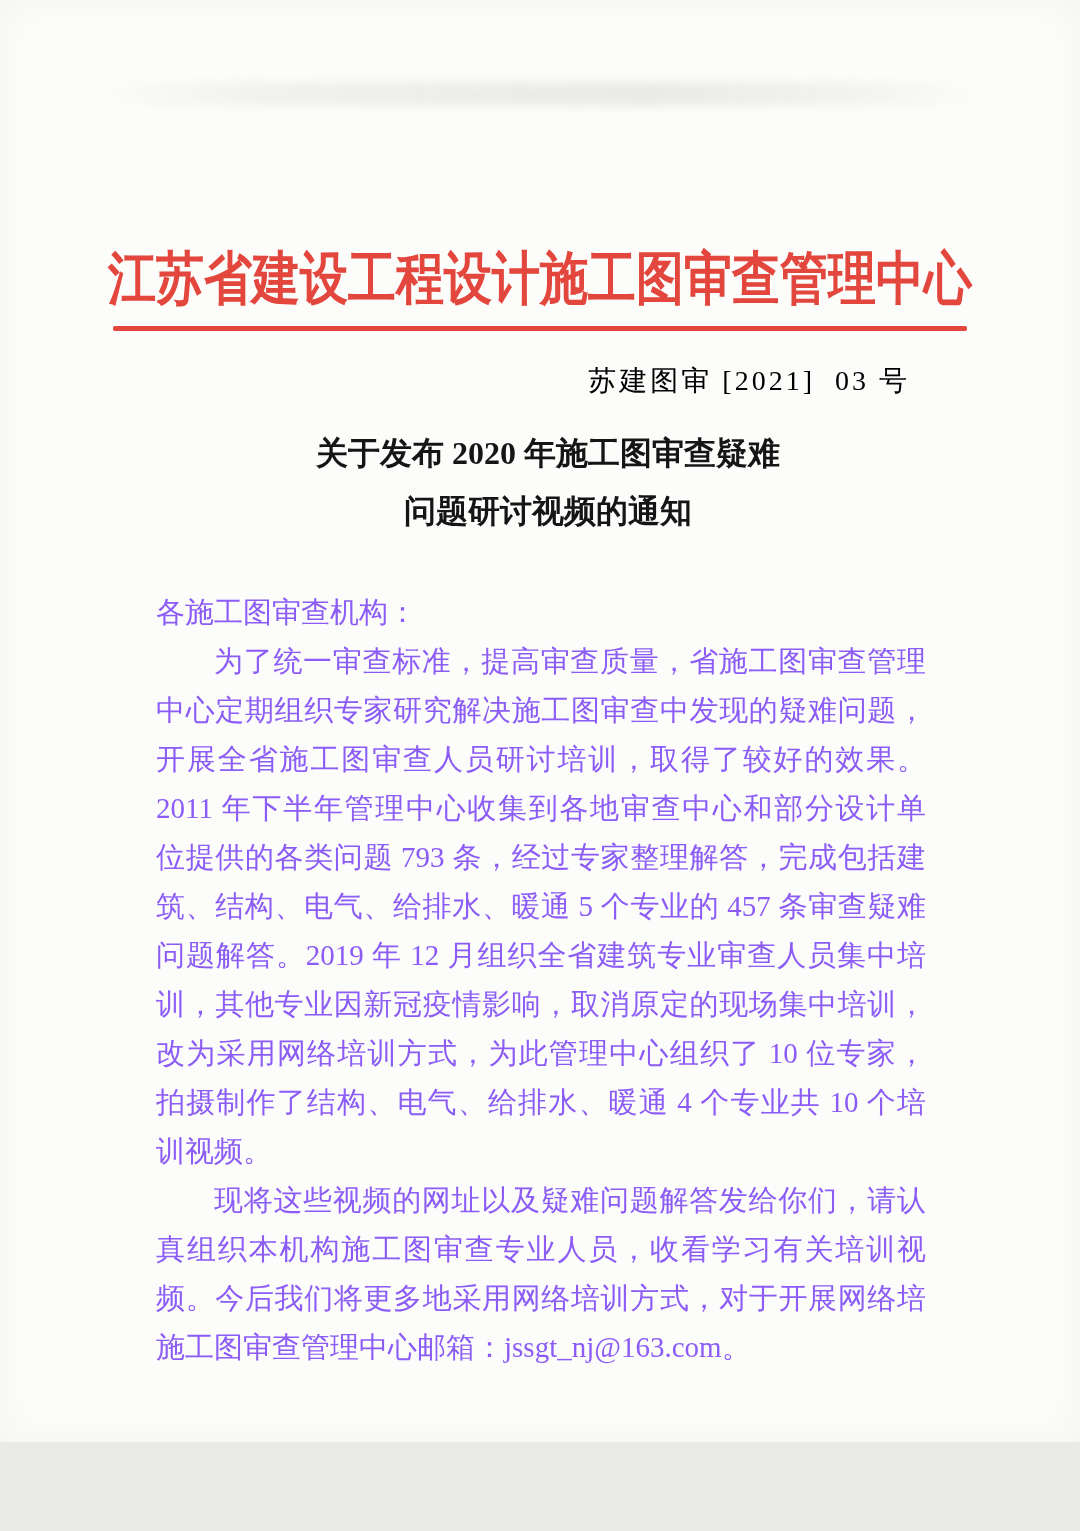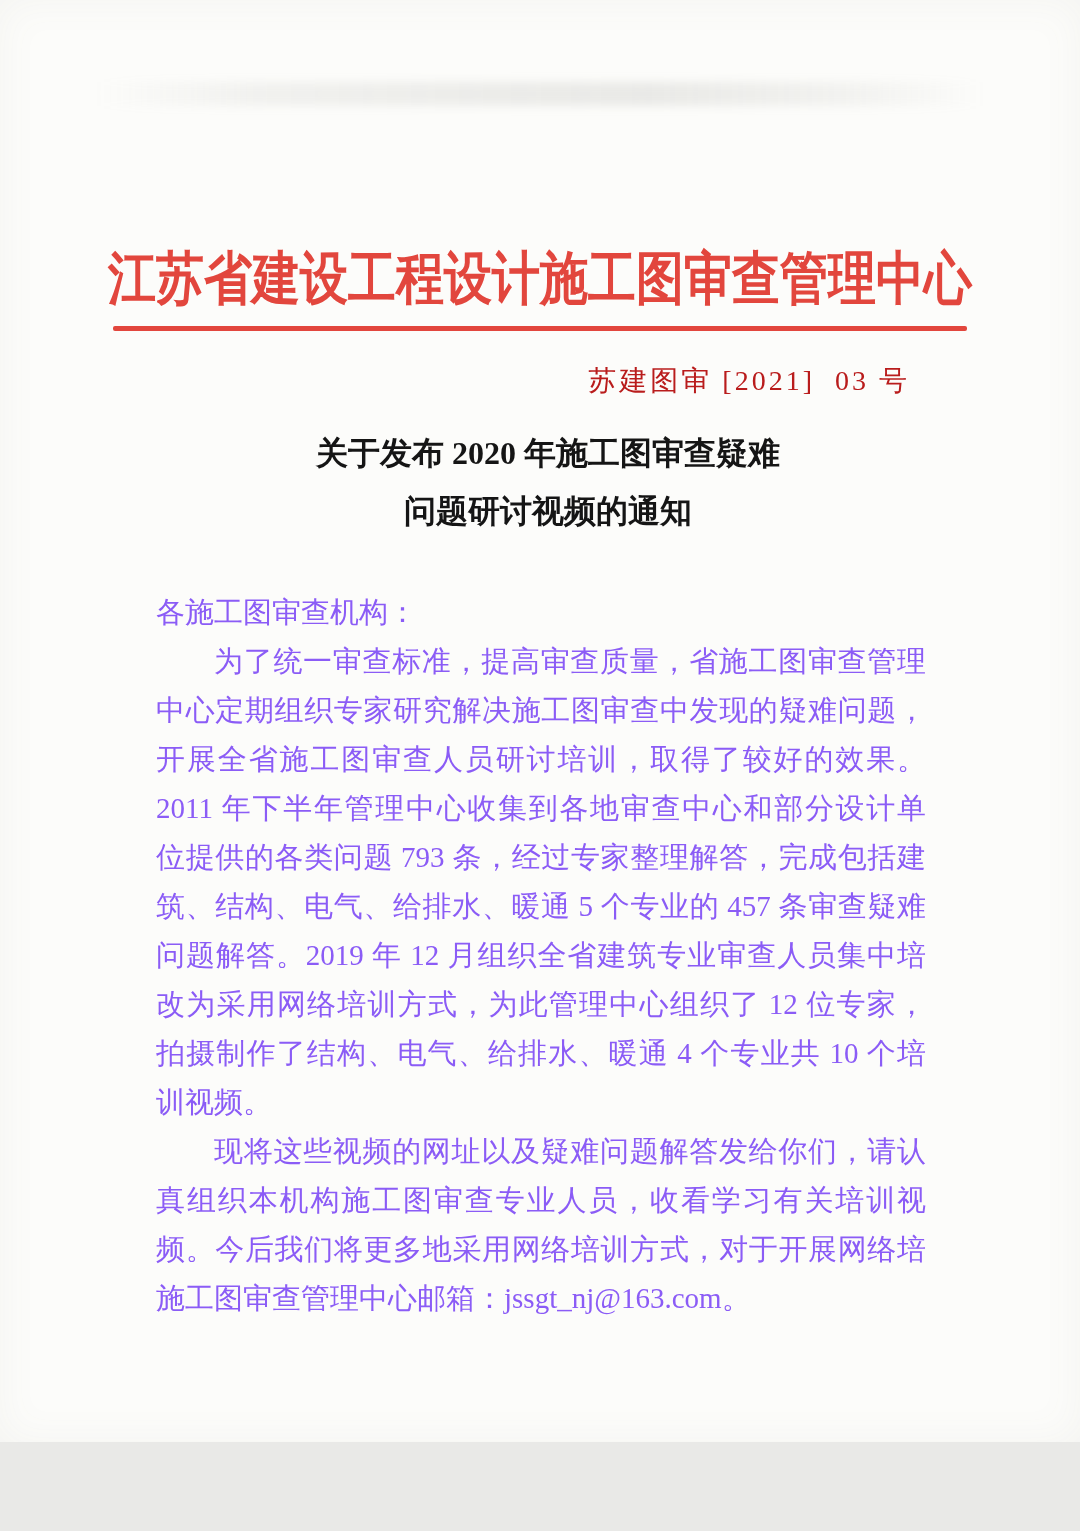--- a/index.html
+++ b/index.html
@@ -35,21 +35,21 @@
     transform:scaleY(1.2);
     transform-origin:center top;
     white-space:nowrap;
   }
   .red-rule{
     position:absolute;left:113px;top:326px;width:854px;height:5px;
     background:#e2463d;border-radius:2px;
   }
   .doc-number{
     position:absolute;top:362px;right:170px;
-    font-size:28px;color:#b91c1c;
+    font-size:28px;color:#000000;
     white-space:pre;
     letter-spacing:3px;
   }
   .doc-title{
     position:absolute;left:0;top:424px;width:1080px;
     text-align:center;color:#151515;
     font-size:32px;font-weight:700;line-height:58px;padding-left:8px;
   }
   .body-text{
     position:absolute;left:156px;top:588px;width:770px;
@@ -110,21 +110,22 @@
 
   <div class="body-text">
     <div class="line">各施工图审查机构：</div>
     <div class="line j indent">为了统一审查标准，提高审查质量，省施工图审查管理</div>
     <div class="line j">中心定期组织专家研究解决施工图审查中发现的疑难问题，</div>
     <div class="line j">开展全省施工图审查人员研讨培训，取得了较好的效果。</div>
     <div class="line j">2011 年下半年管理中心收集到各地审查中心和部分设计单</div>
     <div class="line j">位提供的各类问题 793 条，经过专家整理解答，完成包括建</div>
     <div class="line j">筑、结构、电气、给排水、暖通 5 个专业的 457 条审查疑难</div>
     <div class="line j">问题解答。2019 年 12 月组织全省建筑专业审查人员集中培</div>
-    <div class="line j">改为采用网络培训方式，为此管理中心组织了 12 位专家，</div>
+    <div class="line j">训，其他专业因新冠疫情影响，取消原定的现场集中培训，</div>
+    <div class="line j">改为采用网络培训方式，为此管理中心组织了 10 位专家，</div>
     <div class="line j">拍摄制作了结构、电气、给排水、暖通 4 个专业共 10 个培</div>
     <div class="line">训视频。</div>
     <div class="line j indent">现将这些视频的网址以及疑难问题解答发给你们，请认</div>
     <div class="line j">真组织本机构施工图审查专业人员，收看学习有关培训视</div>
     <div class="line j">频。今后我们将更多地采用网络培训方式，对于开展网络培</div>
     <div class="line">施工图审查管理中心邮箱：jssgt_nj@163.com。</div>
   </div>
 
   <div class="watermark">
     <span>

